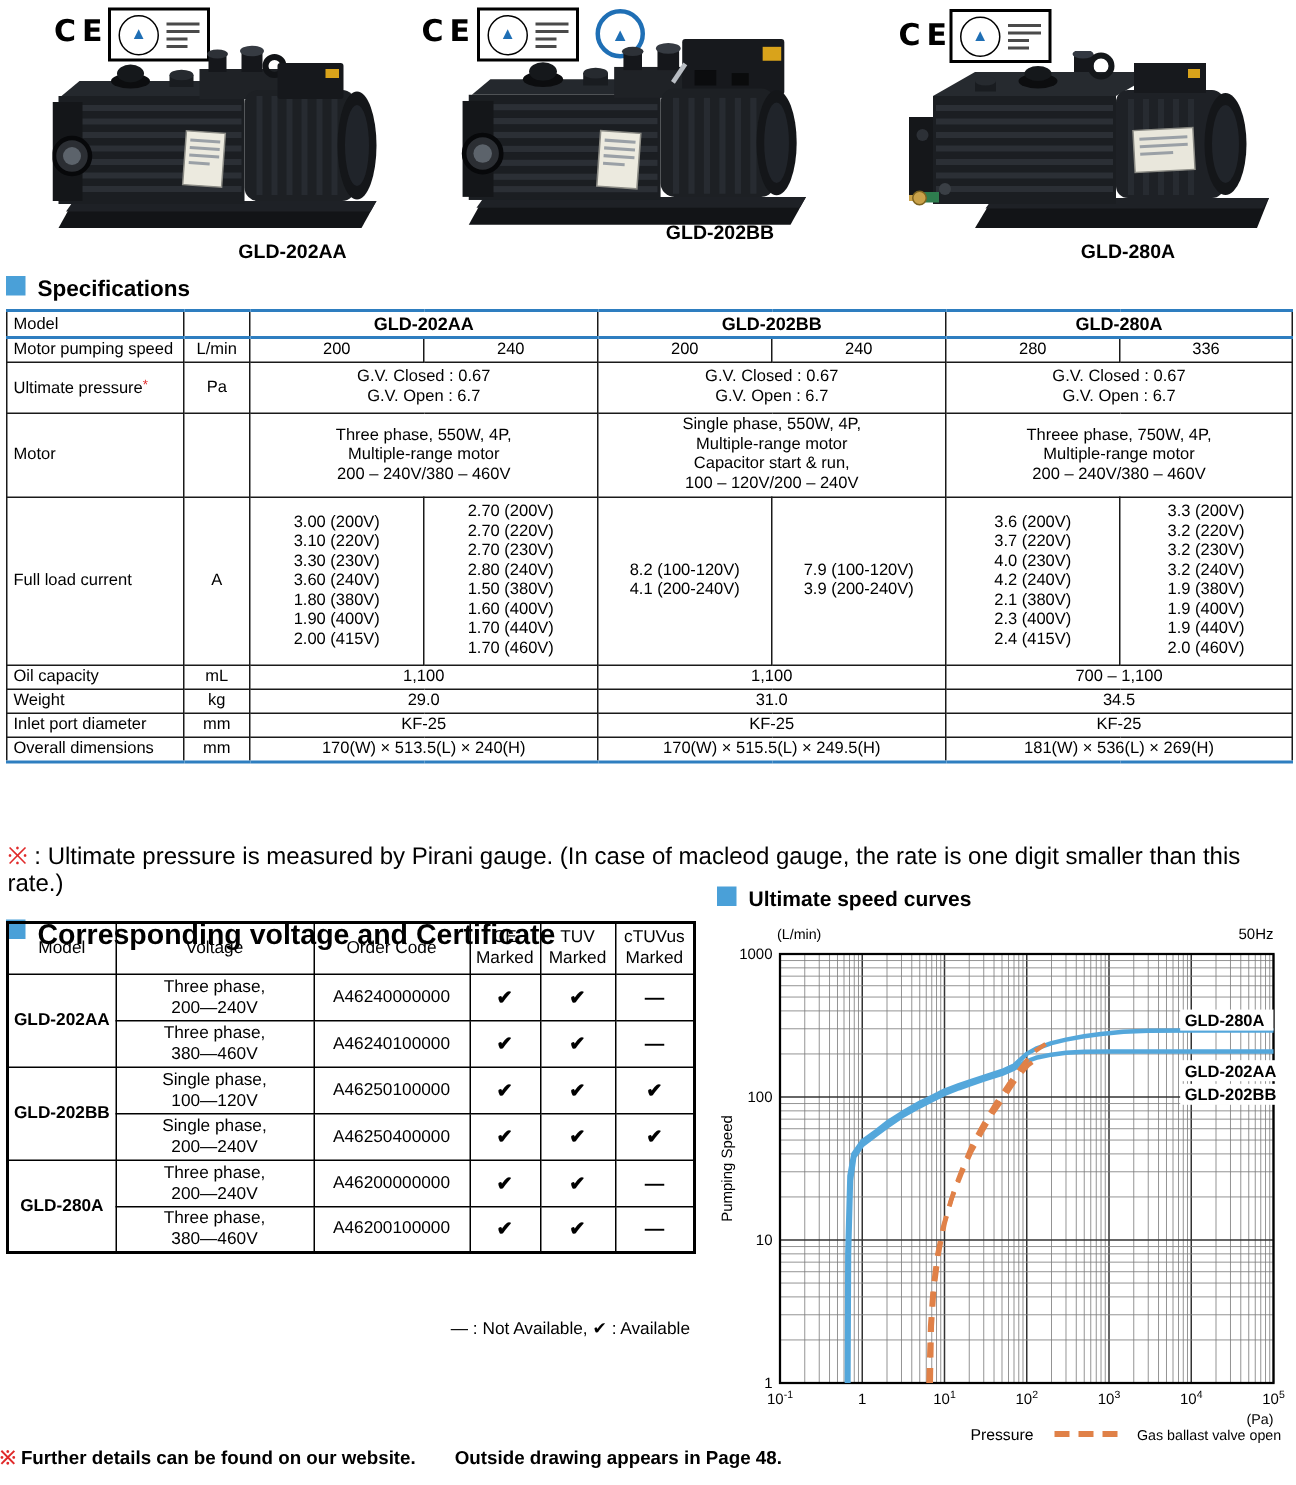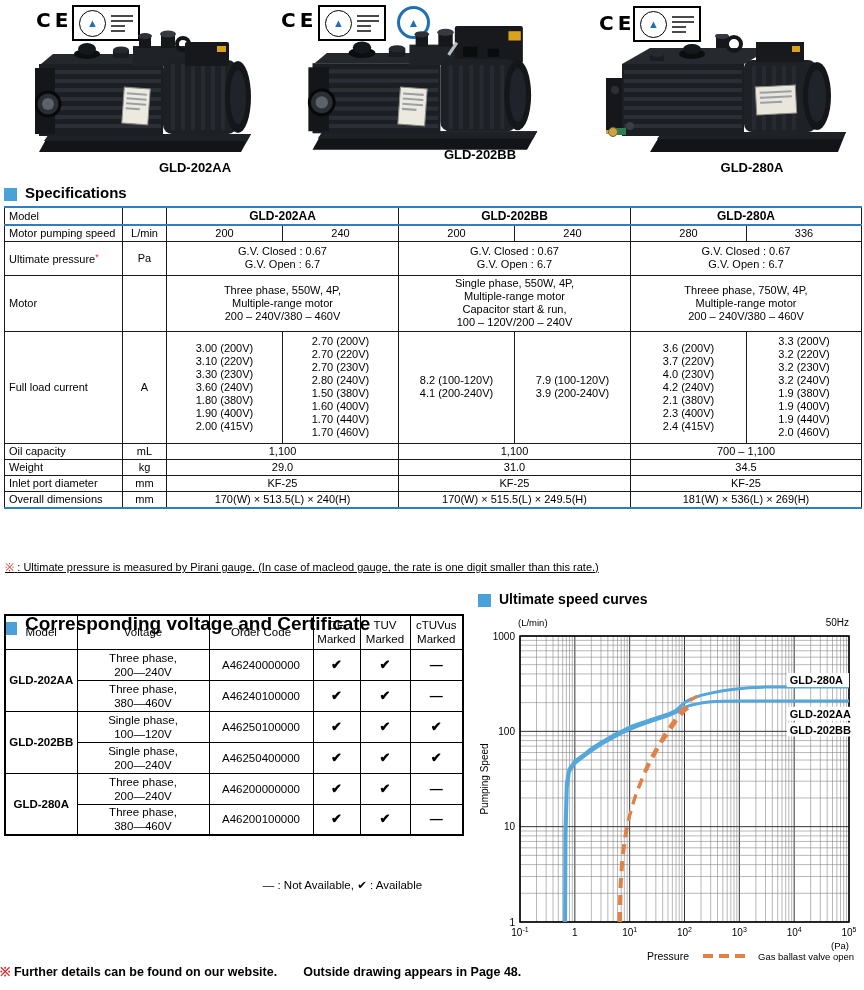--- a/index.html
+++ b/index.html
@@ -1,38 +1,38 @@
 <!DOCTYPE html>
 <html><head>
 <meta charset="utf-8">
 <style>
   html,body{margin:0;padding:0;}
   body{width:864px;height:990px;position:relative;background:#fff;color:#000;
        font-family:"Liberation Sans",sans-serif;overflow:hidden;}
   .abs{position:absolute;}
   .caption{font-weight:bold;font-size:13px;text-align:center;}
-  .sec{display:flex;align-items:flex-end;gap:8px;font-weight:bold;}
+  .sec{display:flex;align-items:flex-start;gap:8px;font-weight:bold;}
   .sq{width:13px;height:13px;background:#4aa0d8;flex:0 0 13px;}
   table{border-collapse:collapse;}
   .spec{table-layout:fixed;width:856px;font-size:11px;}
   .spec td{border:1px solid #1a1a1a;text-align:center;padding:0;line-height:13px;overflow:hidden;}
   .spec td.lab{text-align:left;padding-left:4px;}
   .spec tr.mrow td{border-bottom:2px solid #2e7ec0;}
   .spec td.bt{border-top:2px solid #2e7ec0;}
   .spec tr.last td{border-bottom:2px solid #2e7ec0;}
   .mname{font-weight:bold;font-size:12px;}
   .pre{white-space:pre-line;}
   .cert{table-layout:fixed;width:458px;font-size:11.5px;border:2px solid #000;}
   .cert td{border:1px solid #000;text-align:center;padding:0;line-height:14px;}
   .cert td.model{font-weight:bold;}
   .cert td.check{font-weight:bold;font-size:13px;}
   .red{color:#e02a2a;}
-  .foot{font-size:11px;text-decoration:underline;}
+  .foot{font-size:16px;}
   .footer{font-weight:bold;font-size:12.5px;text-align:left;width:100%;}
-  .note{font-size:11.5px;text-align:center;}
+  .note{font-size:11.5px;text-align:right;}
   .ce{font-size:20px;font-weight:bold;letter-spacing:4px;font-family:"DejaVu Sans",sans-serif;}
   .cbox{border:2px solid #000;display:flex;align-items:center;gap:5px;padding:2px 5px;background:#fff;height:28px;box-sizing:content-box;}
   .seal{width:25px;height:25px;border:1.5px solid #000;border-radius:50%;display:flex;align-items:center;justify-content:center;font-size:11px;color:#1f6fb5;flex:0 0 25px;}
   .tlines{display:flex;flex-direction:column;gap:3px;}
   .tline{width:22px;height:2px;background:#4a4a4a;}
   .tline.short{width:14px;}
   .bcirc{width:27px;height:27px;border:3px solid #1f6fb5;border-radius:50%;display:flex;align-items:center;justify-content:center;color:#1f6fb5;font-size:12px;background:#fff;}
 </style>
 </head>
 <body>

